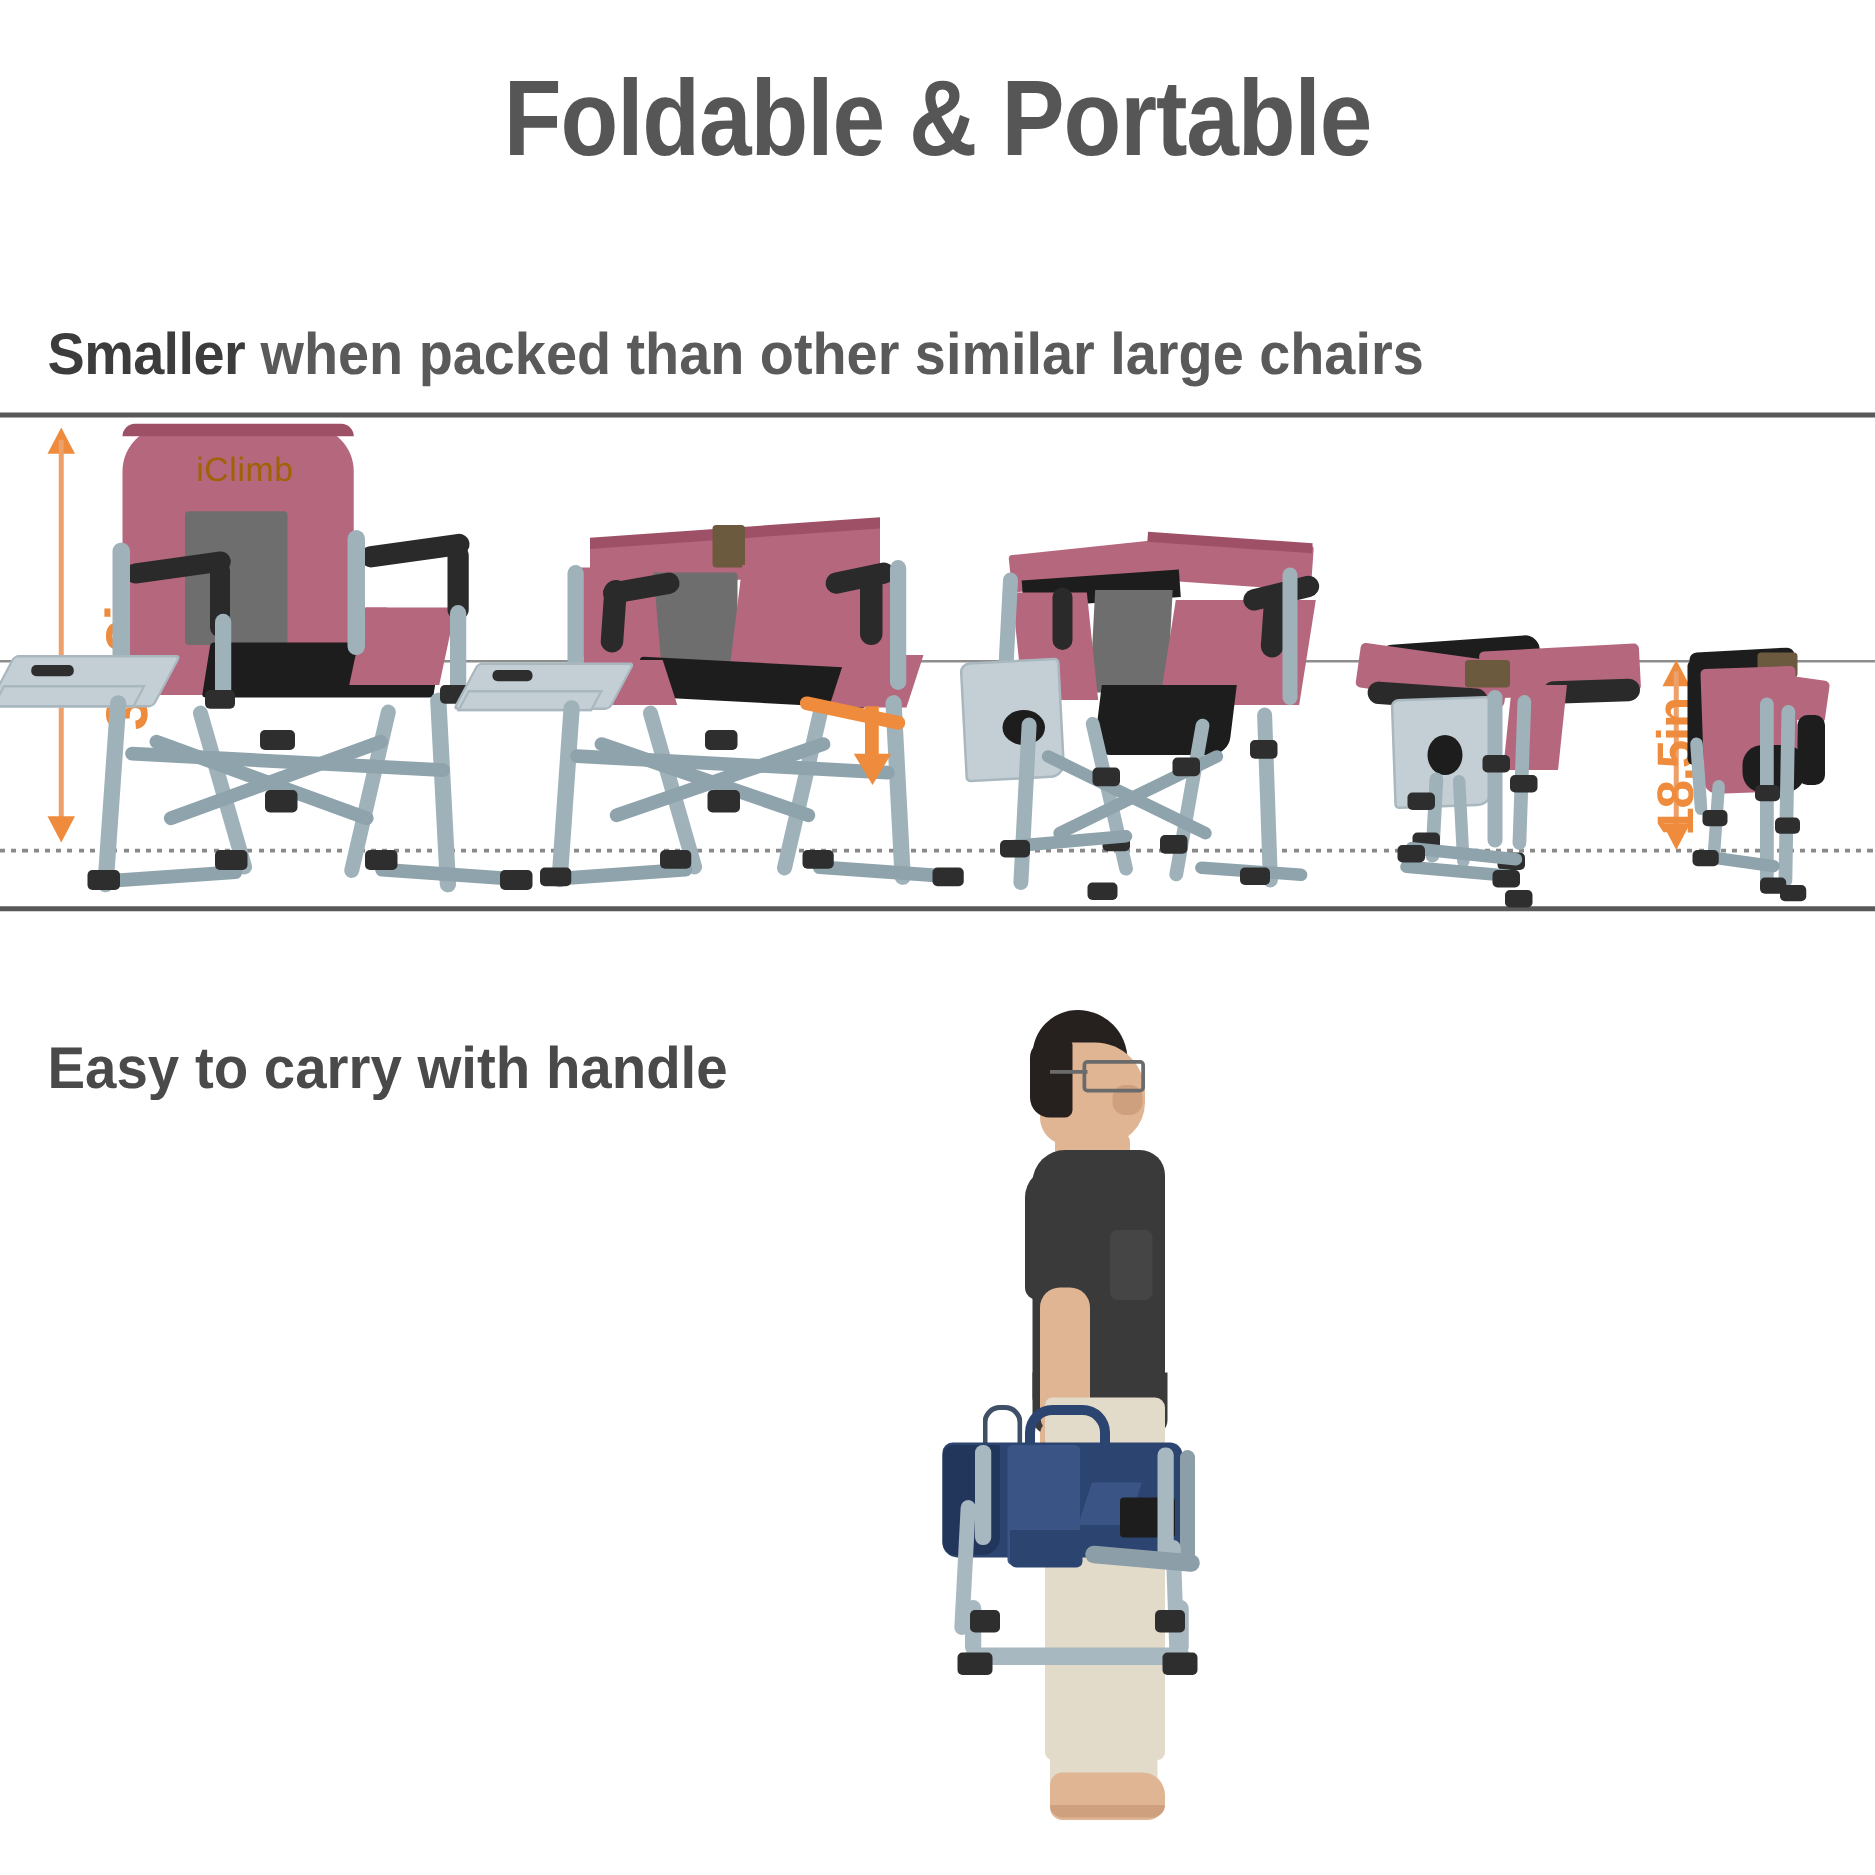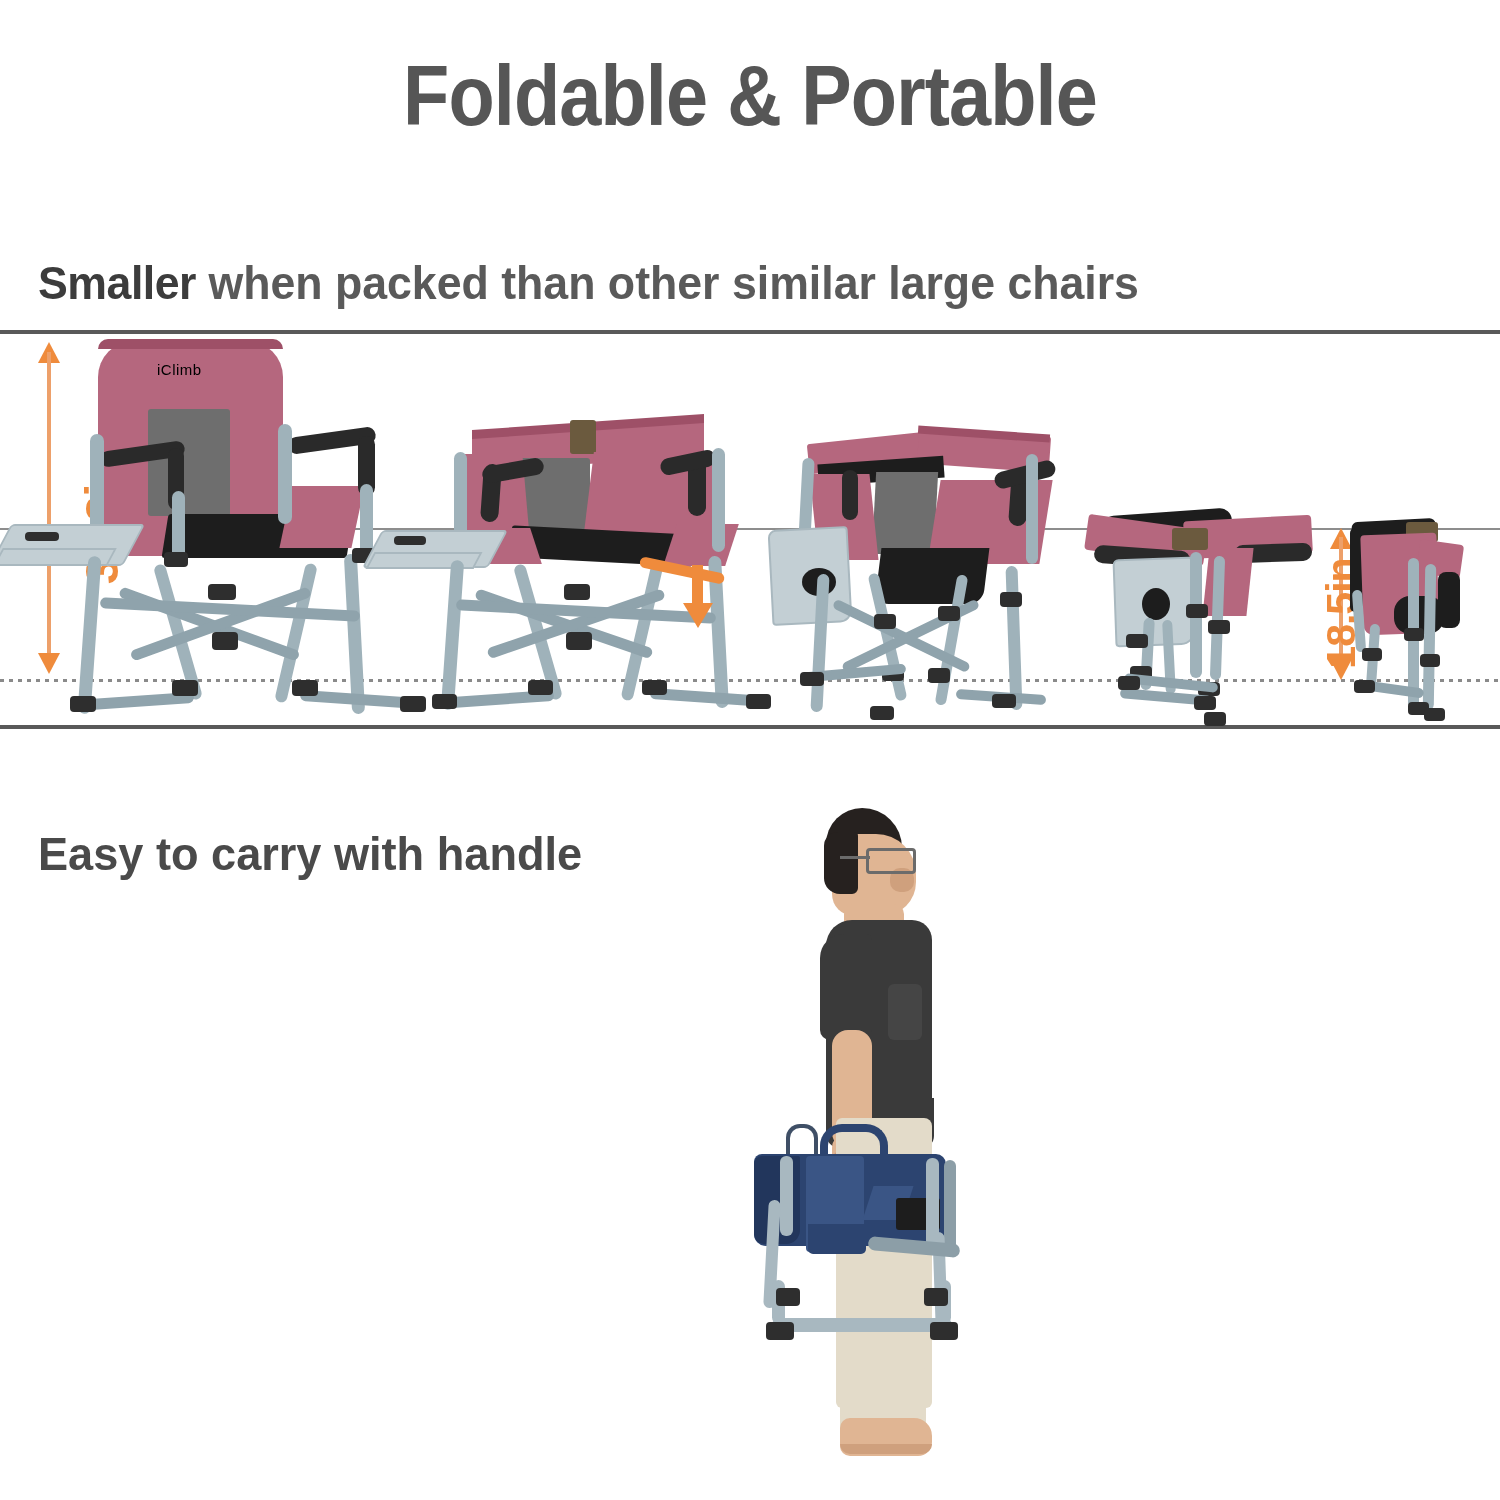--- a/index.html
+++ b/index.html
@@ -195,22 +195,22 @@
   .tube        { position: absolute; background: #9fb2ba; border-radius: 7px; }
   .tube-d      { position: absolute; background: #8fa3ac; border-radius: 7px; }
   .armpad      { position: absolute; background: #2a2a2a; border-radius: 11px; }
   .table       { position: absolute; background: #c3cfd4; border: 2px solid #a9b8bf; }
   .joint       { position: absolute; background: #2e2e2e; border-radius: 3px; }
   .foot        { position: absolute; background: #2e2e2e; border-radius: 4px; }
   .cuphole     { position: absolute; background: #1d1d1d; border-radius: 50%; }
 
   .brand-text {
     position: absolute;
-    color: #000000;
-    font-size: 15px;
+    color: #a16207;
+    font-size: 27px;
     font-weight: normal;
     letter-spacing: 0.5px;
   }
 
   
   #person { position: absolute; left: 770px; top: 808px; width: 220px; height: 660px; }
   .skin   { position: absolute; background: #e0b593; }
   .skin-d { position: absolute; background: #cfa07d; }
   .hair   { position: absolute; background: #26211f; }
   .shirt  { position: absolute; background: #3a3a3a; }

